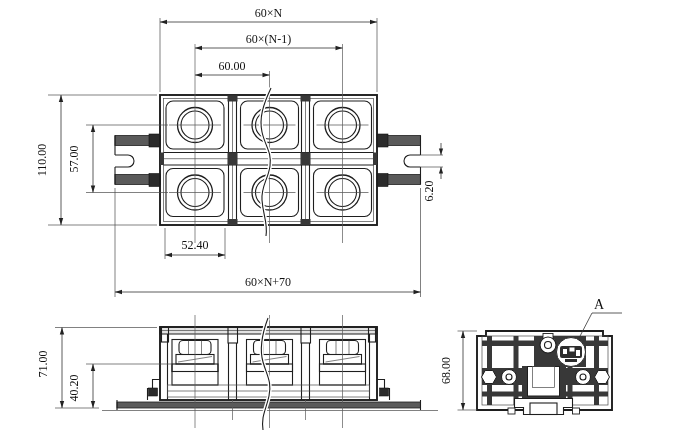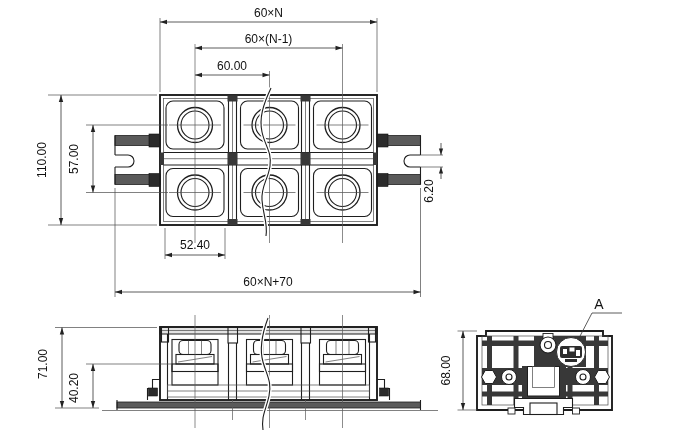--- a/index.html
+++ b/index.html
@@ -1,17 +1,17 @@
 <!DOCTYPE html>
 <html><head>
 <meta charset="utf-8">
 <style>
   html,body{margin:0;padding:0;background:#ffffff;}
   .stage{position:relative;width:680px;height:440px;background:#fff;overflow:hidden;
-         font-family:Liberation Sans, sans-serif;}
+         font-family:Liberation Serif, serif;}
   svg{display:block;}
   .ln   {stroke:#1e1e1e;fill:none;stroke-width:1.1;}
   .thick{stroke:#1e1e1e;fill:none;stroke-width:1.9;}
   .med  {stroke:#1e1e1e;fill:none;stroke-width:1.3;}
   .thin {stroke:#4a4a4a;fill:none;stroke-width:0.7;}
   .cl   {stroke:#5a5a5a;fill:none;stroke-width:0.7;}
   .dim  {stroke:#333;fill:none;stroke-width:0.8;}
   .arr  {fill:#222;stroke:none;}
   .hatch{fill:#5a5a5a;stroke:#1e1e1e;stroke-width:0.8;}
   .darkf{fill:#383838;stroke:none;}

